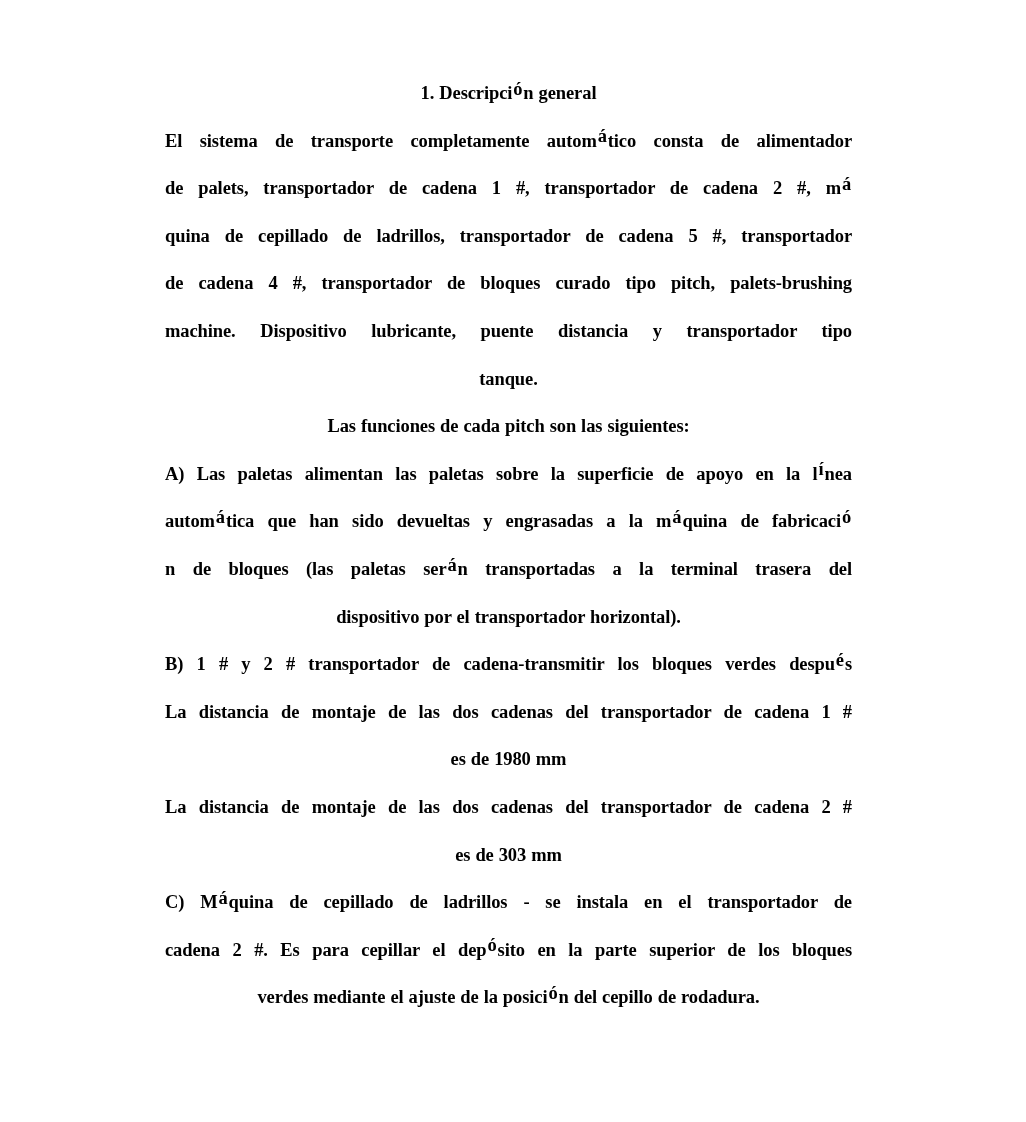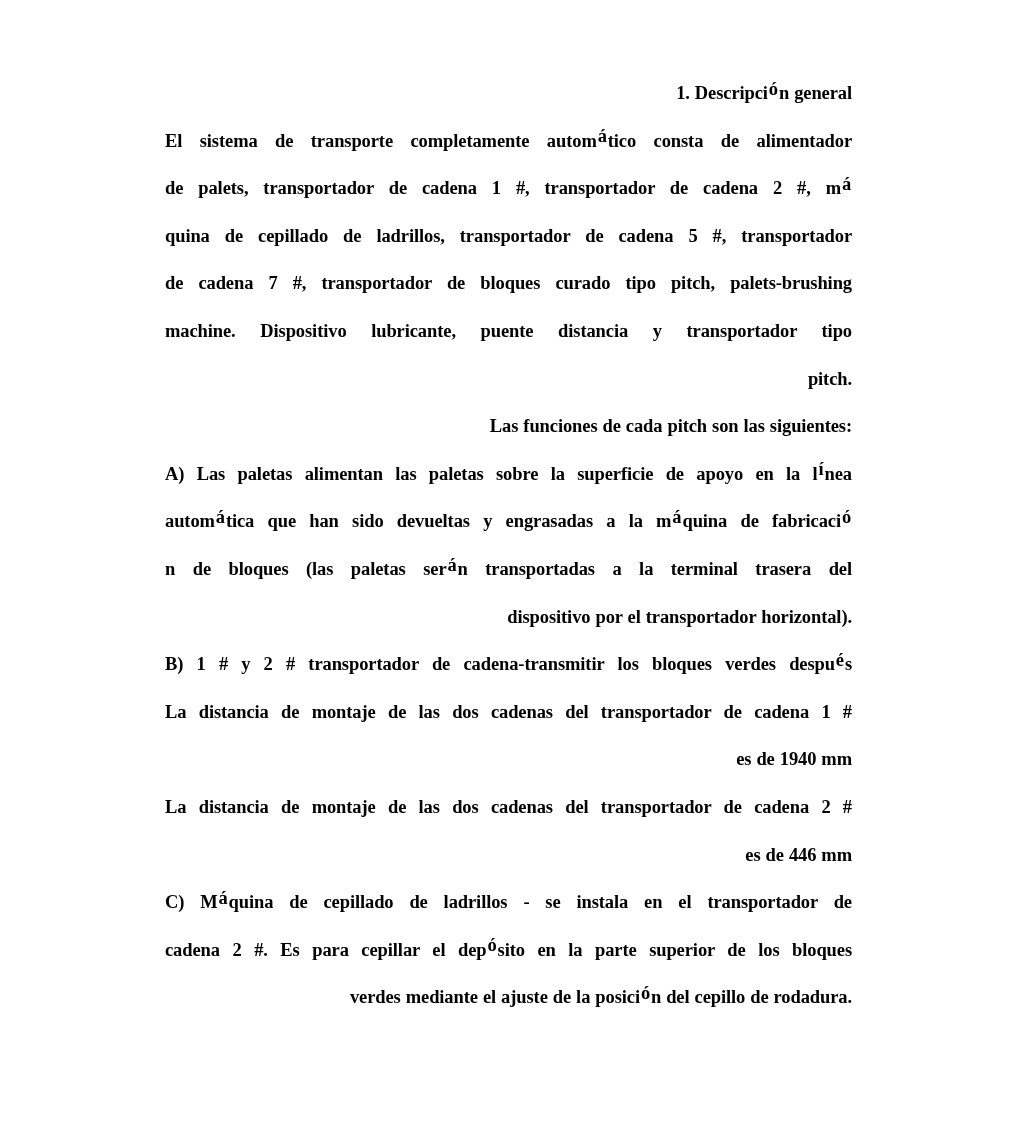--- a/index.html
+++ b/index.html
@@ -26,51 +26,51 @@
     line-height: 47.6px;
     letter-spacing: -0.1px;
     word-spacing: 0.5px;
   }
   .line {
     text-align: justify;
     text-align-last: justify;
     white-space: normal;
   }
   .line.last {
-    text-align: right;
+    text-align: center;
     text-align-last: auto;
   }
   
   .acc {
     position: relative;
     top: -0.24em;
     margin: 0 0.05em;
     display: inline-block;
     line-height: 0;
   }
 </style>
 </head>
 <body>
 
 <div class="page">
   <div class="text-block" id="doc">
       <div class="line last">1. Descripci<span class="acc">ó</span>n general</div>
       <div class="line">El sistema de transporte completamente autom<span class="acc">á</span>tico consta de alimentador</div>
       <div class="line">de palets, transportador de cadena 1 #, transportador de cadena 2 #, m<span class="acc">á</span></div>
       <div class="line">quina de cepillado de ladrillos, transportador de cadena 5 #, transportador</div>
-      <div class="line">de cadena 7 #, transportador de bloques curado tipo pitch, palets-brushing</div>
+      <div class="line">de cadena 4 #, transportador de bloques curado tipo pitch, palets-brushing</div>
       <div class="line">machine. Dispositivo lubricante, puente distancia y transportador tipo</div>
-      <div class="line last">pitch.</div>
+      <div class="line last">tanque.</div>
       <div class="line last">Las funciones de cada pitch son las siguientes:</div>
       <div class="line">A) Las paletas alimentan las paletas sobre la superficie de apoyo en la l<span class="acc">í</span>nea</div>
       <div class="line">autom<span class="acc">á</span>tica que han sido devueltas y engrasadas a la m<span class="acc">á</span>quina de fabricaci<span class="acc">ó</span></div>
       <div class="line">n de bloques (las paletas ser<span class="acc">á</span>n transportadas a la terminal trasera del</div>
       <div class="line last">dispositivo por el transportador horizontal).</div>
       <div class="line">B) 1 # y 2 # transportador de cadena-transmitir los bloques verdes despu<span class="acc">é</span>s</div>
       <div class="line">La distancia de montaje de las dos cadenas del transportador de cadena 1 #</div>
-      <div class="line last">es de 1940 mm</div>
+      <div class="line last">es de 1980 mm</div>
       <div class="line">La distancia de montaje de las dos cadenas del transportador de cadena 2 #</div>
-      <div class="line last">es de 446 mm</div>
+      <div class="line last">es de 303 mm</div>
       <div class="line">C) M<span class="acc">á</span>quina de cepillado de ladrillos - se instala en el transportador de</div>
       <div class="line">cadena 2 #. Es para cepillar el dep<span class="acc">ó</span>sito en la parte superior de los bloques</div>
       <div class="line last">verdes mediante el ajuste de la posici<span class="acc">ó</span>n del cepillo de rodadura.</div>
     </div>
 </div>
 
 </body></html>

